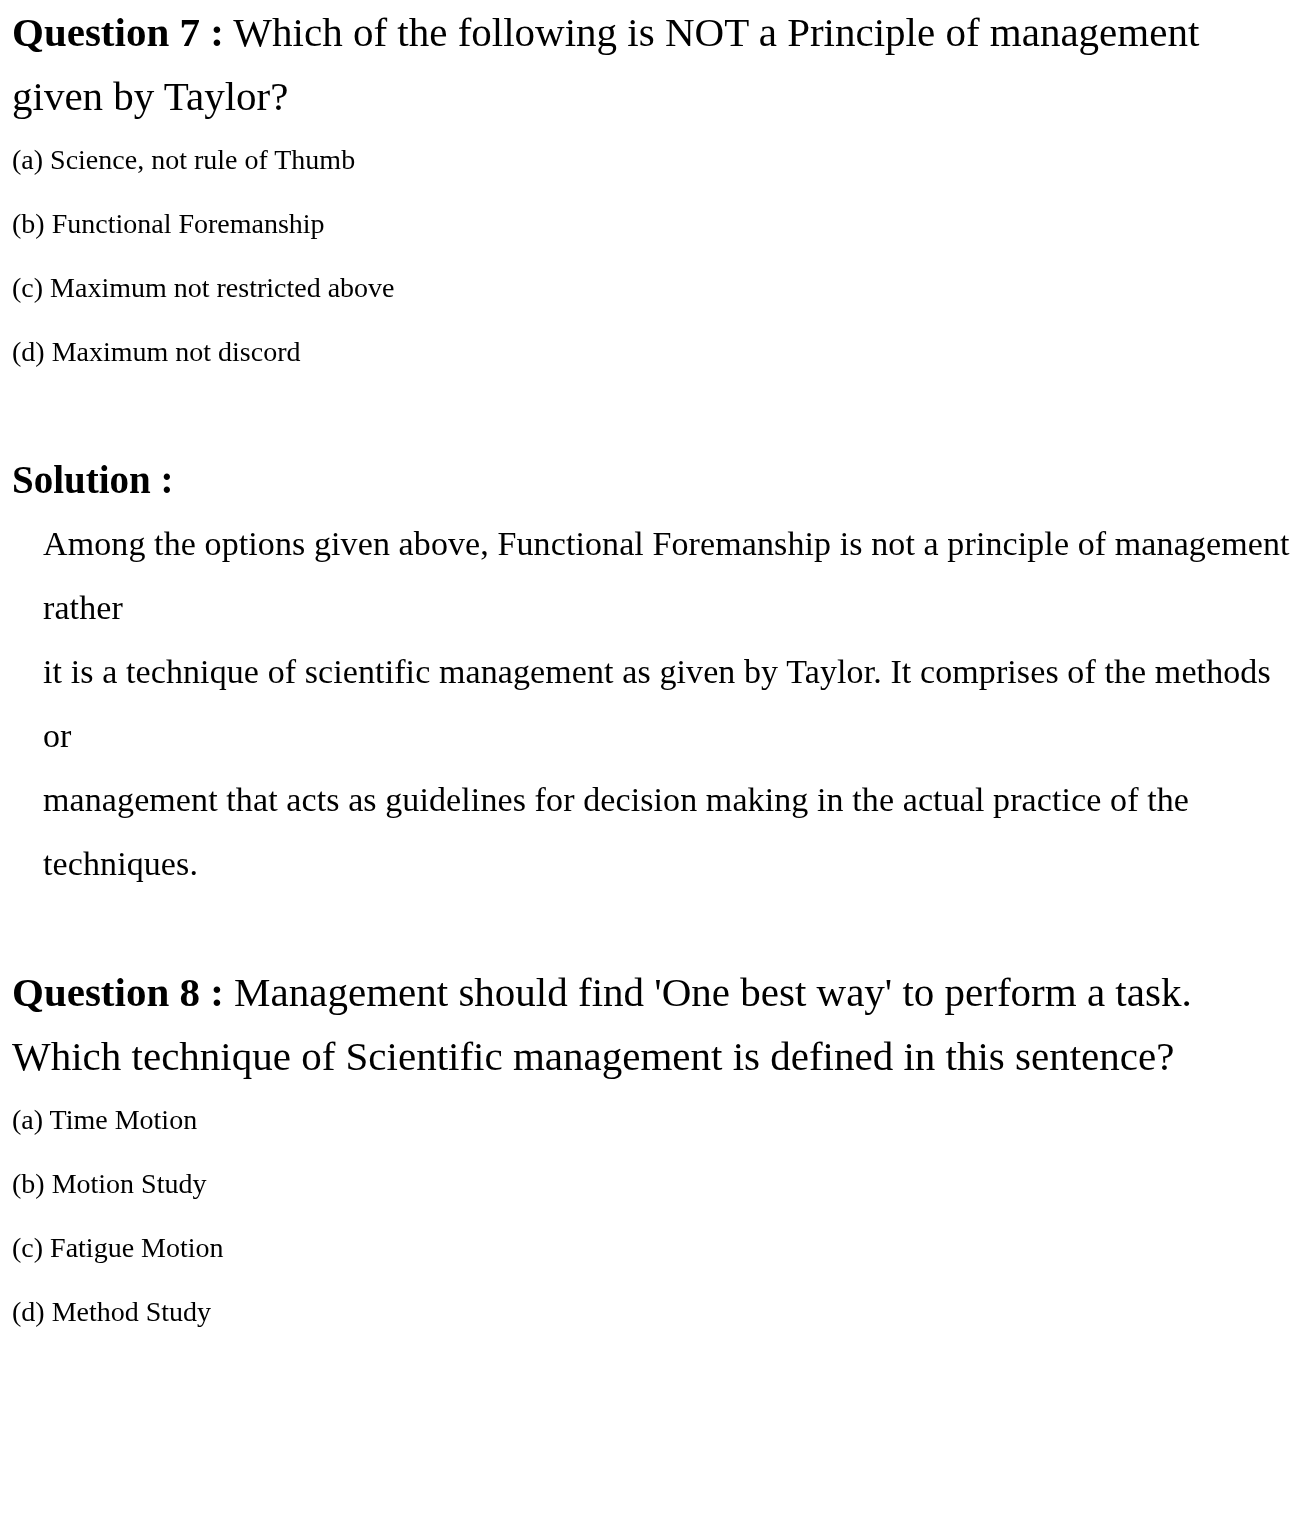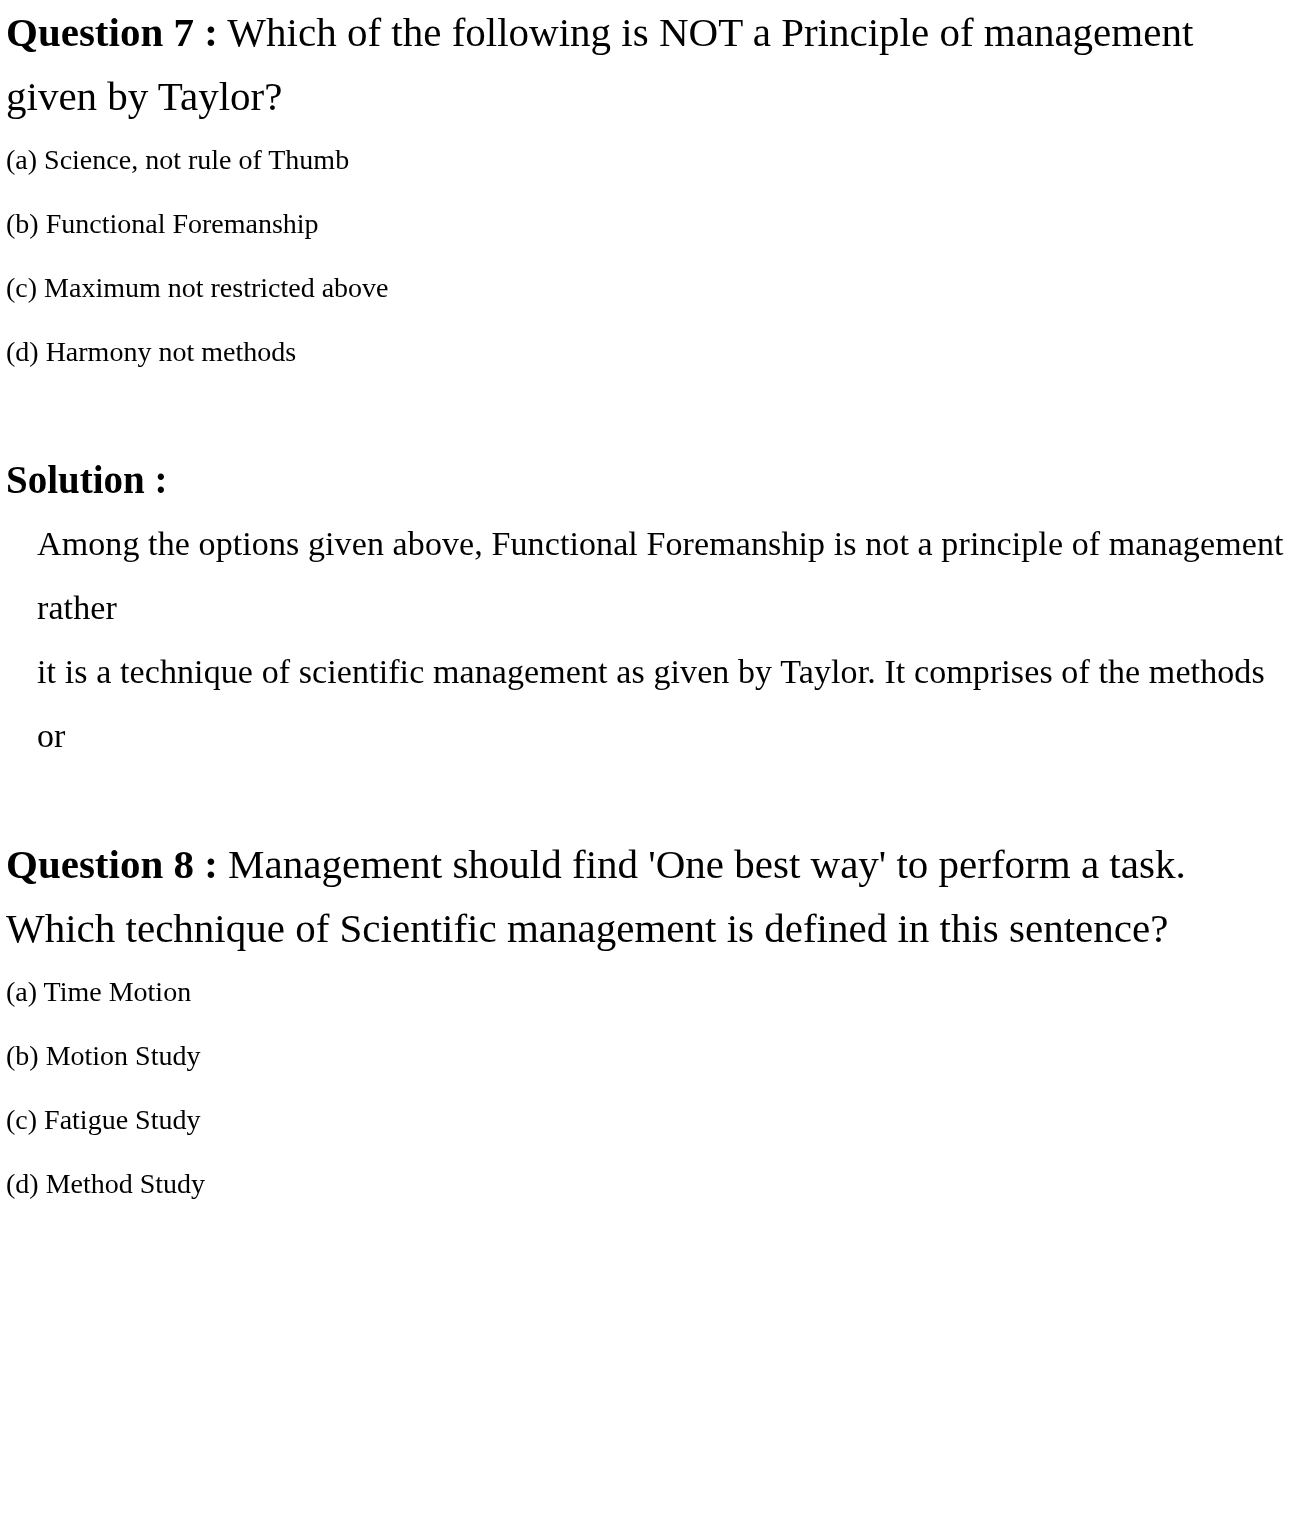--- a/index.html
+++ b/index.html
@@ -10,21 +10,21 @@
   body {
     width: 1298px;
     min-height: 1520px;
     font-family: "Liberation Serif", "DejaVu Serif", serif;
     color: #000000;
   }
   .page {
     width: 1298px;
     min-height: 1520px;
     box-sizing: border-box;
-    padding: 0px 6px 0 6px;
+    padding: 0px 6px 0 12px;
   }
   .block {
     margin: 0;
   }
   .line {
     font-size: 34px;
     line-height: 64px;
     white-space: pre-wrap;
     letter-spacing: 0.1px;
     margin-left: 31px;
@@ -54,34 +54,35 @@
 </head>
 <body>
 
 <div class="page">
 
   <div class="block">
     <div class="qhead"><span class="qlabel">Question 7 :</span><span> Which of the following is NOT a Principle of management given by Taylor?</span></div>
     <div class="option">(a) Science, not rule of Thumb</div>
     <div class="option">(b) Functional Foremanship</div>
     <div class="option">(c) Maximum not restricted above</div>
-    <div class="option">(d) Harmony not methods</div>
+    <div class="option">(d) Maximum not discord</div>
   </div>
 
   <div class="gap"></div>
 
   <div class="block">
     <div class="solution-label">Solution :</div>
     <div class="line">Among the options given above, Functional Foremanship is not a principle of management rather</div>
     <div class="line">it is a technique of scientific management as given by Taylor. It comprises of the methods or</div>
+    <div class="line">management that acts as guidelines for decision making in the actual practice of the techniques.</div>
   </div>
 
   <div class="gap"></div>
 
   <div class="block">
     <div class="qhead"><span class="qlabel">Question 8 :</span><span> Management should find 'One best way' to perform a task. Which technique of Scientific management is defined in this sentence?</span></div>
     <div class="option">(a) Time Motion</div>
     <div class="option">(b) Motion Study</div>
-    <div class="option">(c) Fatigue Study</div>
+    <div class="option">(c) Fatigue Motion</div>
     <div class="option">(d) Method Study</div>
   </div>
 
 </div>
 
 </body></html>

